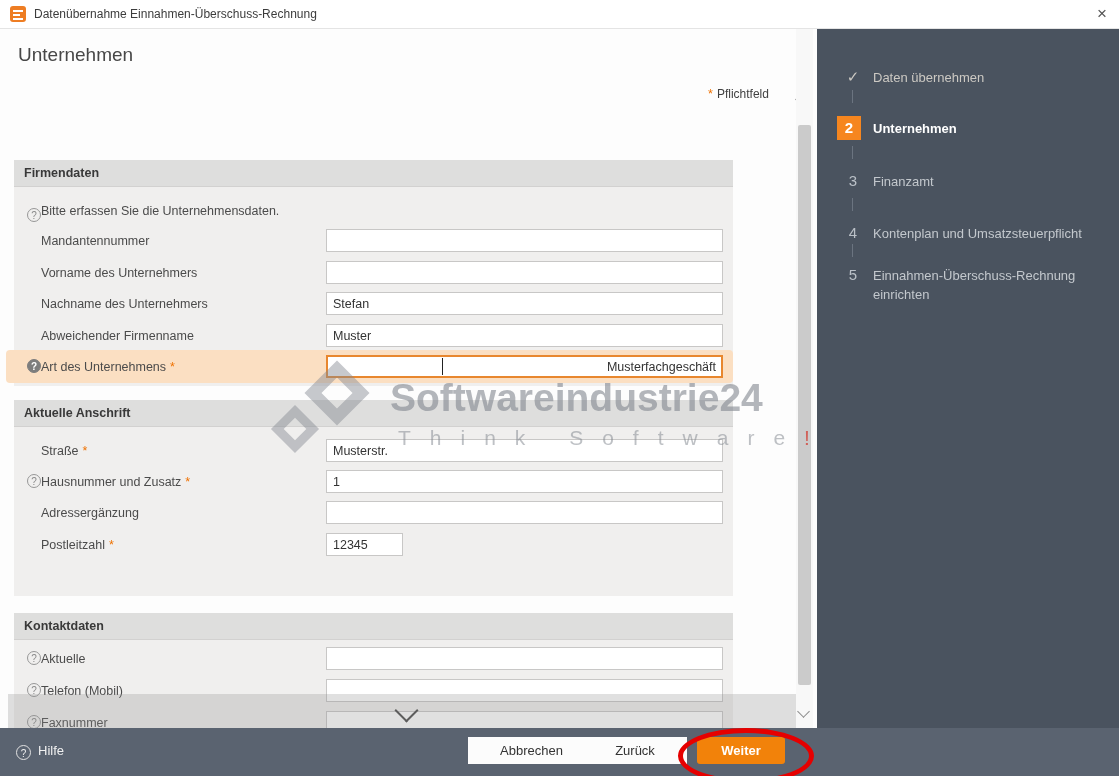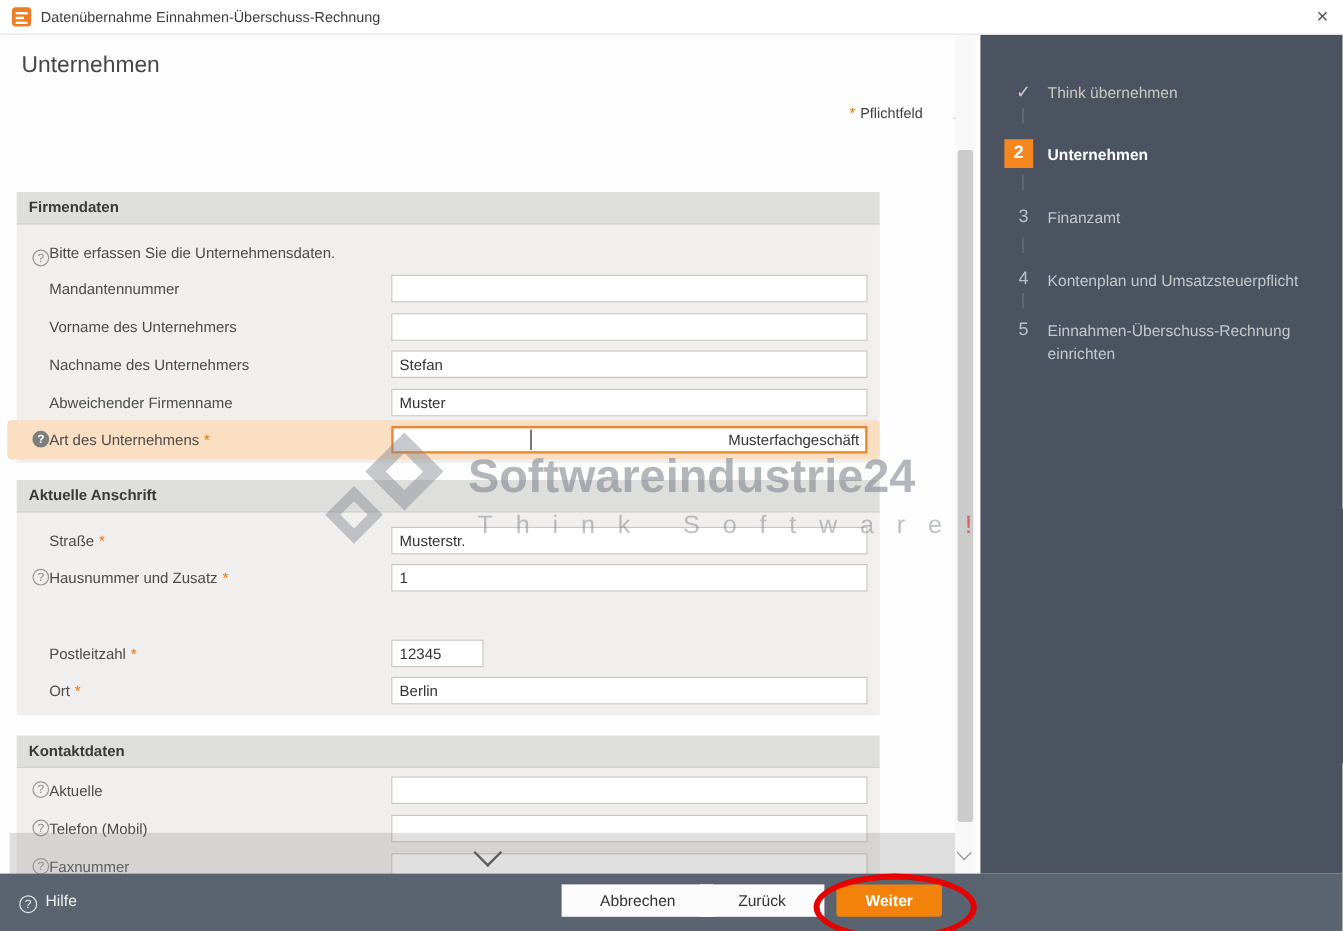--- a/index.html
+++ b/index.html
@@ -140,27 +140,27 @@
         </div>
       <div class="row" style="top:39px;">
         <div class="lblwrap"><span>Straße</span><span class="star">*</span></div>
         <input class="inp" value="Musterstr." style="">
       </div>
       <div class="row" style="top:70px;">
         <span class="q">?</span>
         <div class="lblwrap"><span>Hausnummer und Zusatz</span><span class="star">*</span></div>
         <input class="inp" value="1" style="">
       </div>
+      <div class="row" style="top:101px;">
+        <div class="lblwrap"><span>Adressergänzung</span><span class="star"></span></div>
+        <input class="inp" value="" style="">
+      </div>
       <div class="row" style="top:133px;">
         <div class="lblwrap"><span>Postleitzahl</span><span class="star">*</span></div>
         <input class="inp short" value="12345" style="">
-      </div>
-      <div class="row" style="top:164px;">
-        <div class="lblwrap"><span>Ort</span><span class="star">*</span></div>
-        <input class="inp" value="Berlin" style="">
       </div>
     </div>
 
     <div class="block" style="top:540px;height:160px;">
       <div class="secbar">
           <span>Kontaktdaten</span>
         </div>
       <div class="row" style="top:34px;">
         <span class="q">?</span>
         <div class="lblwrap"><span>Aktuelle</span></div>
@@ -198,21 +198,21 @@
 
     <div id="sbtrack">
       <div id="sbthumb"></div>
       <div id="sbdown"><span class="chev down"></span></div>
     </div>
   </div>
 
   <div id="sidebar">
     <div>
       <span class="mark check" style="top:40px;">✓</span>
-      <span class="slabel done" style="top:40px;">Think übernehmen</span>
+      <span class="slabel done" style="top:40px;">Daten übernehmen</span>
     </div>
     <div class="conn" style="top:62px;"></div>
     <div>
       <span id="stepbox">2</span>
       <span class="slabel active" style="top:91px;">Unternehmen</span>
     </div>
     <div class="conn" style="top:118px;"></div>
     <div>
       <span class="mark" style="top:144px;">3</span>
       <span class="slabel" style="top:144px;">Finanzamt</span>

